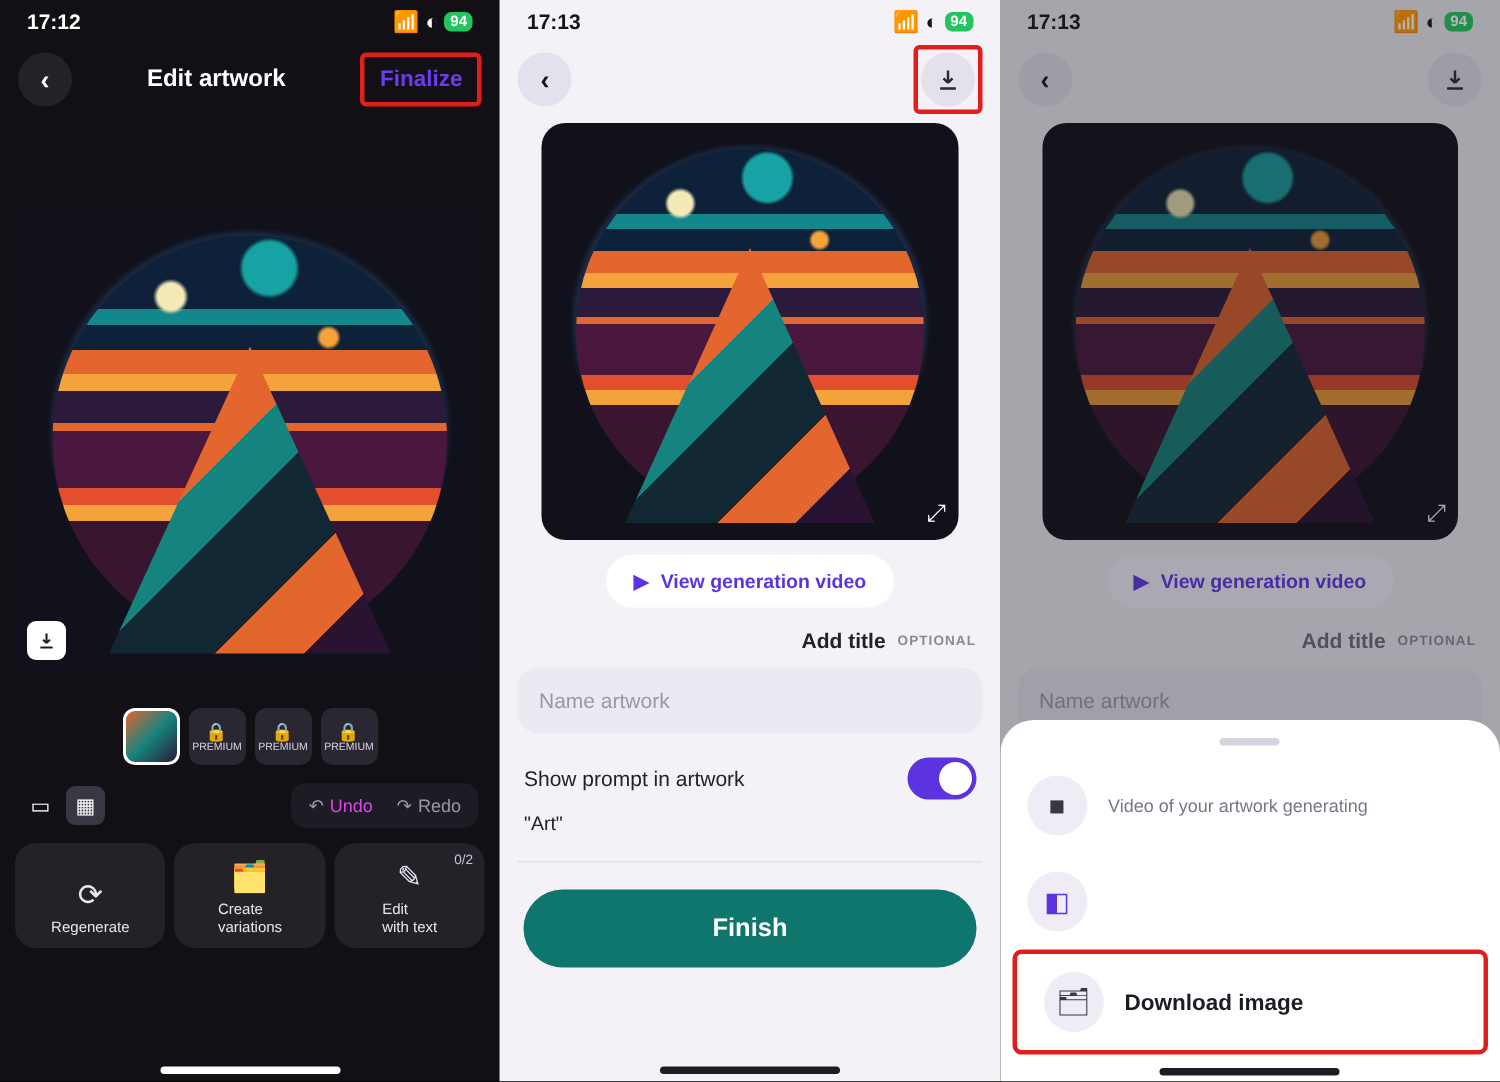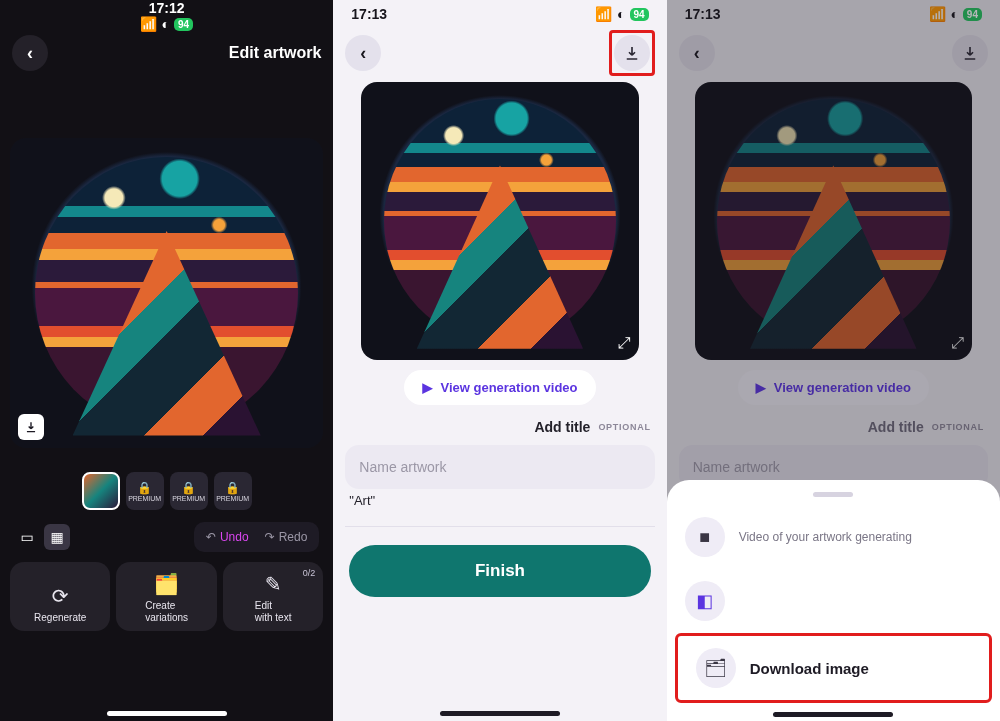--- a/index.html
+++ b/index.html
@@ -76,40 +76,43 @@
   .sheet { position:absolute; left:0; right:0; bottom:0; background:#fff; border-radius:22px 22px 0 0; padding:10px 0 18px; }
   .sheet .grab { width:40px; height:5px; background:#d7d3e0; border-radius:3px; margin:2px auto 8px; }
   .sheet .item { display:flex; align-items:center; gap:14px; padding:12px 18px; }
   .sheet .item.boxed { margin:0 8px; border-radius:6px; }
   .sheet .icn { width:40px; height:40px; background:#efecf6; border-radius:50%; display:flex; align-items:center; justify-content:center; font-size:18px; color:#3a3644; }
   .sheet .txt .t { font-size:15px; font-weight:600; color:#1e1b25; }
   .sheet .txt .s { font-size:12px; color:#7a7686; }
   .sheet .purple { color:#5b34e0; }
   .sparkle { color:#5b34e0; font-size:12px; margin-left:3px; }
 
-  .white { color:#fff;flex-direction:column; } .dark { color:#17151c; }
+  .white { color:#fff; } .dark { color:#17151c; }
   .chev { font-size:18px; font-weight:700; }
 </style>
 </head>
 <body>
 
 <div class="pane pane1">
   <div class="status white">
     <span>17:12</span>
     <span class="right">
       <span>📶</span>
       <span>◐</span>
       <span class="battery">94</span>
     </span>
   </div>
   <div class="nav">
     <div class="btn-circ" style="background:#242129">
       <span class="chev white">‹</span>
     </div>
     <span class="nav-title white">Edit artwork</span>
+    <div class="redbox" style="padding:6px 10px;border-radius:4px">
+      <span style="color:#6b3df0;font-weight:700;font-size:15px">Finalize</span>
+    </div>
   </div>
 
   <div class="artwork" style="margin:60px 10px 0;height:310px">
     <div class="art-circle"></div>
       <div class="art-peak"></div>
     <div class="art-dl">
       <svg width="14" height="14" viewBox="0 0 24 24" fill="none" stroke="#1e1b25" stroke-width="2.4">
           <path d="M12 4v11m0 0l-4-4m4 4l4-4M5 20h14"></path>
         </svg>
     </div>
@@ -203,20 +206,24 @@
   </div>
 
   <div class="section-label">
     <span>Add title</span>
     <span class="optional">OPTIONAL</span>
   </div>
   <div class="input">
     <span>Name artwork</span>
   </div>
 
+  <div class="togglerow">
+    <span>Show prompt in artwork</span>
+    <div class="sw"></div>
+  </div>
   <div class="prompttext">"Art"</div>
   <div class="divider"></div>
 
 
   <div class="finish">
     <span>Finish</span>
   </div>
   <div class="homebar" style="background:#1e1b25"></div>
 </div>
 

